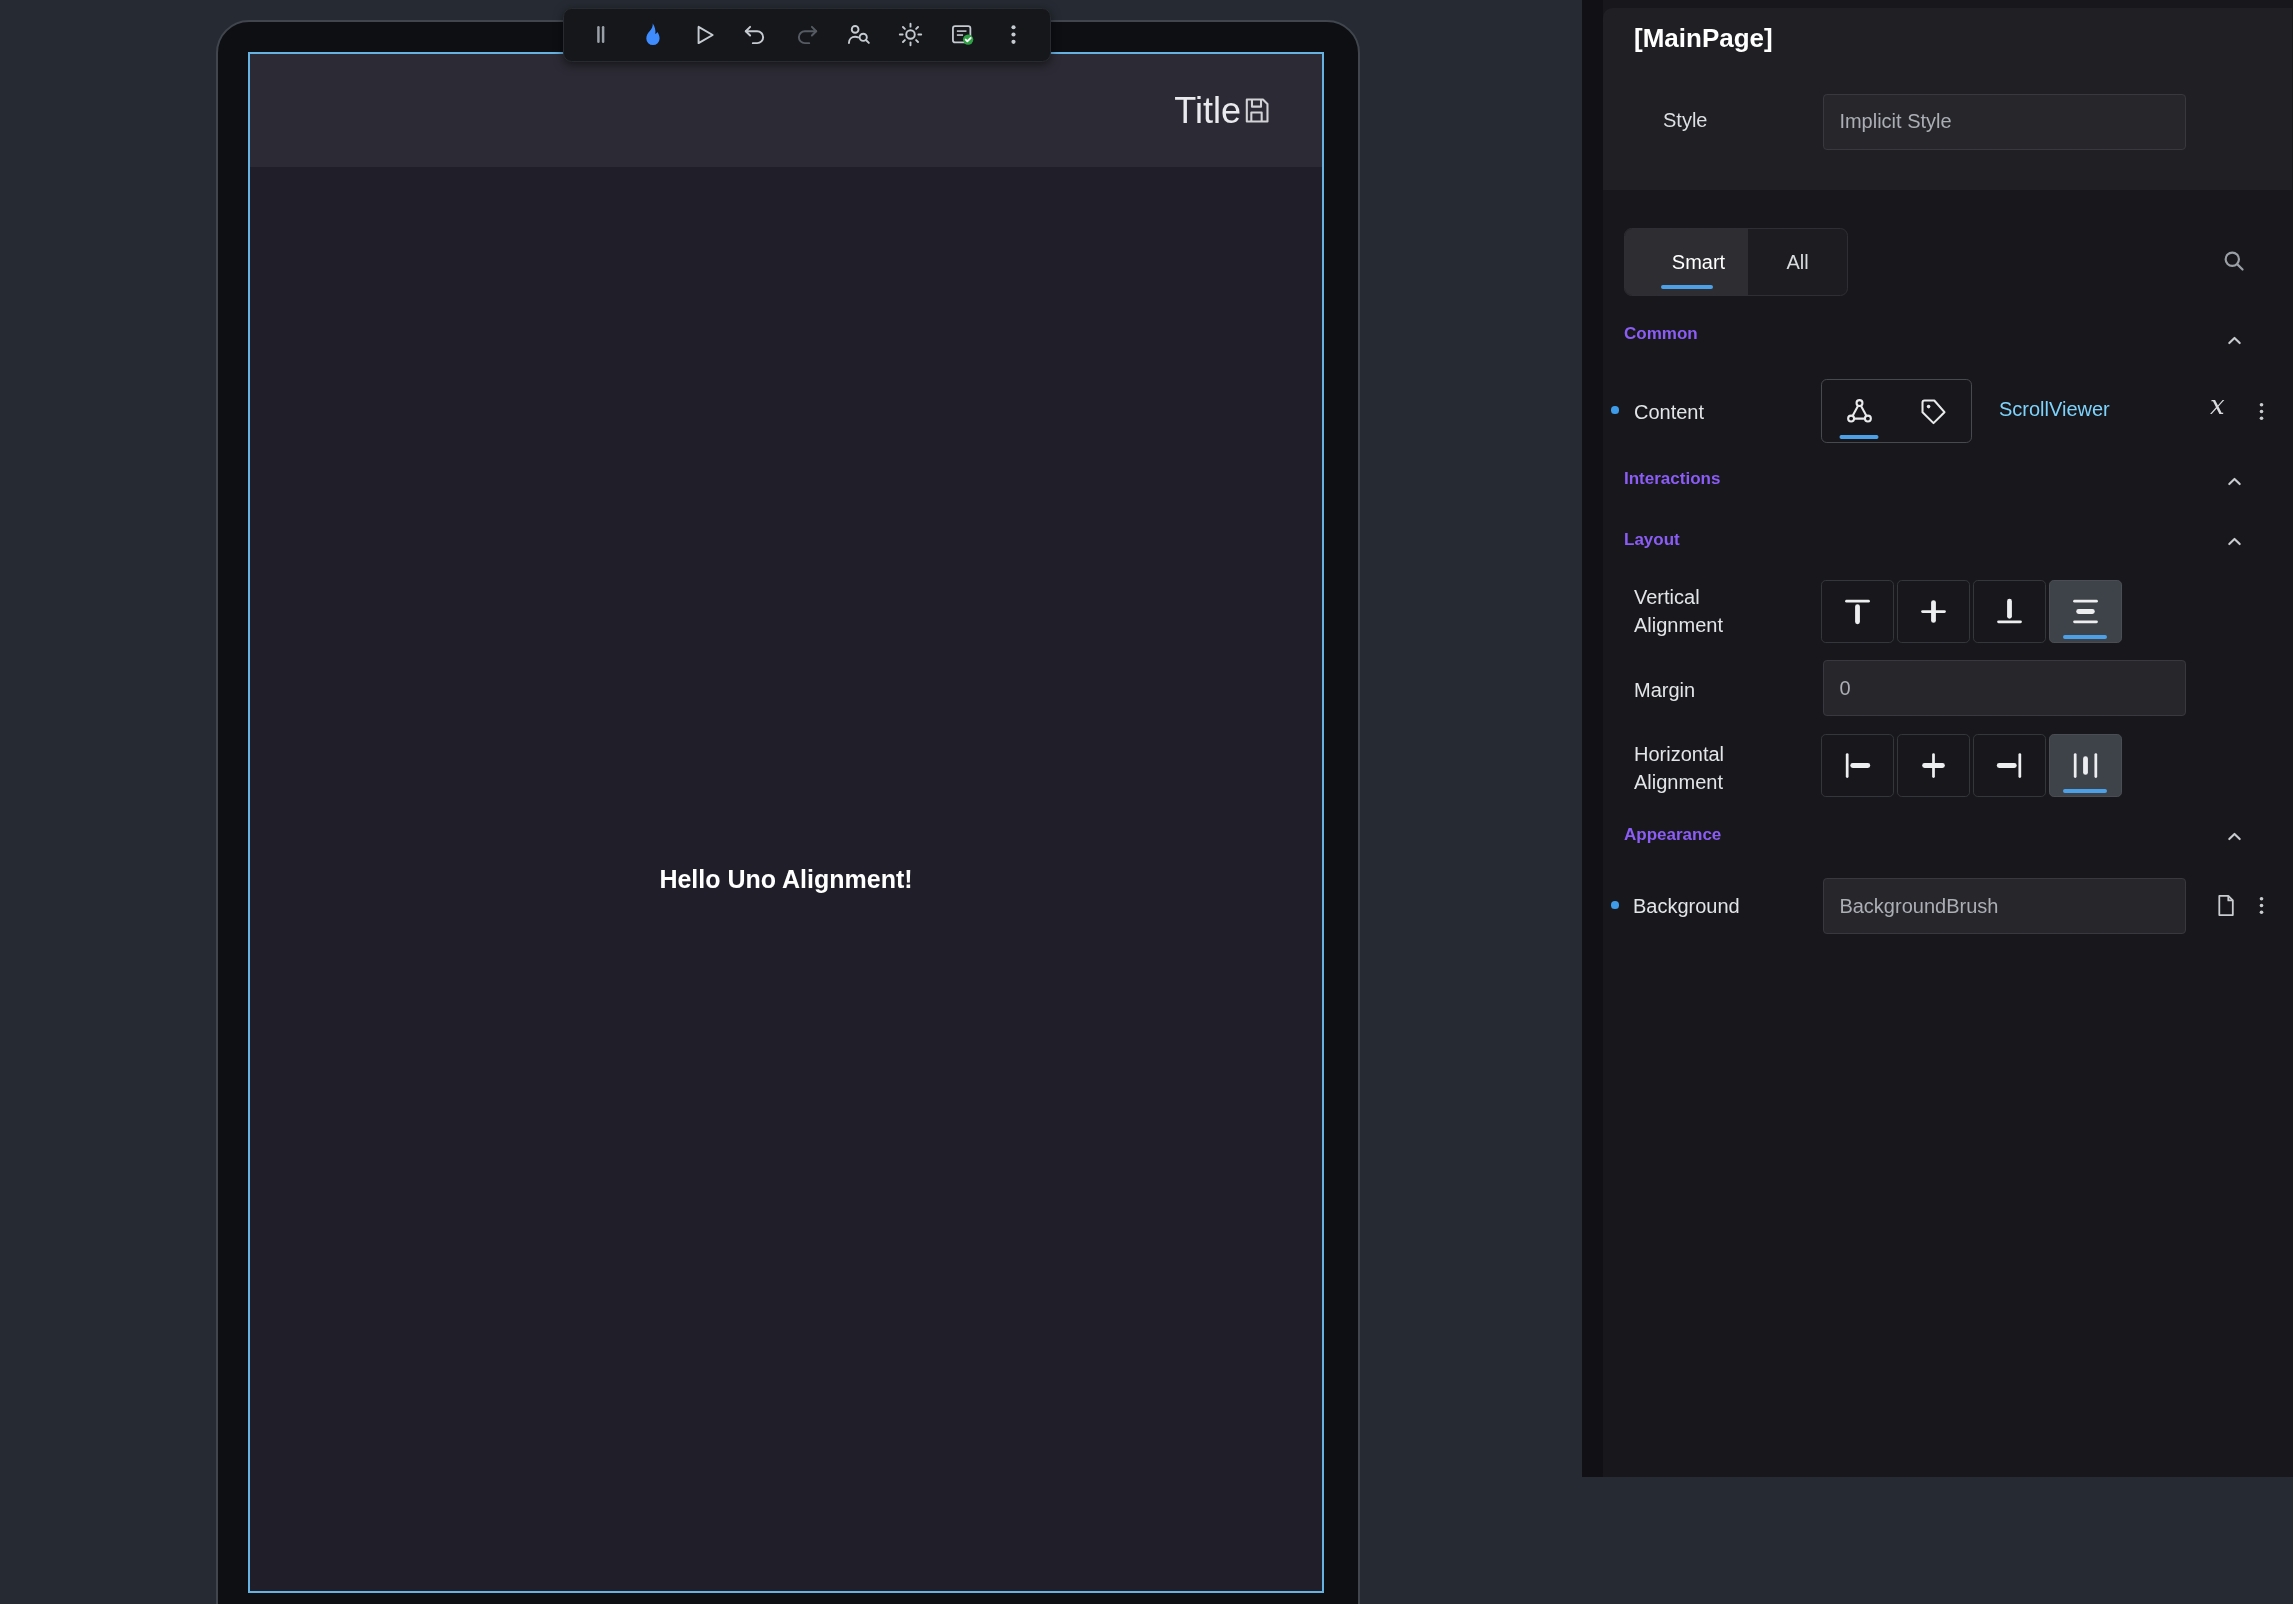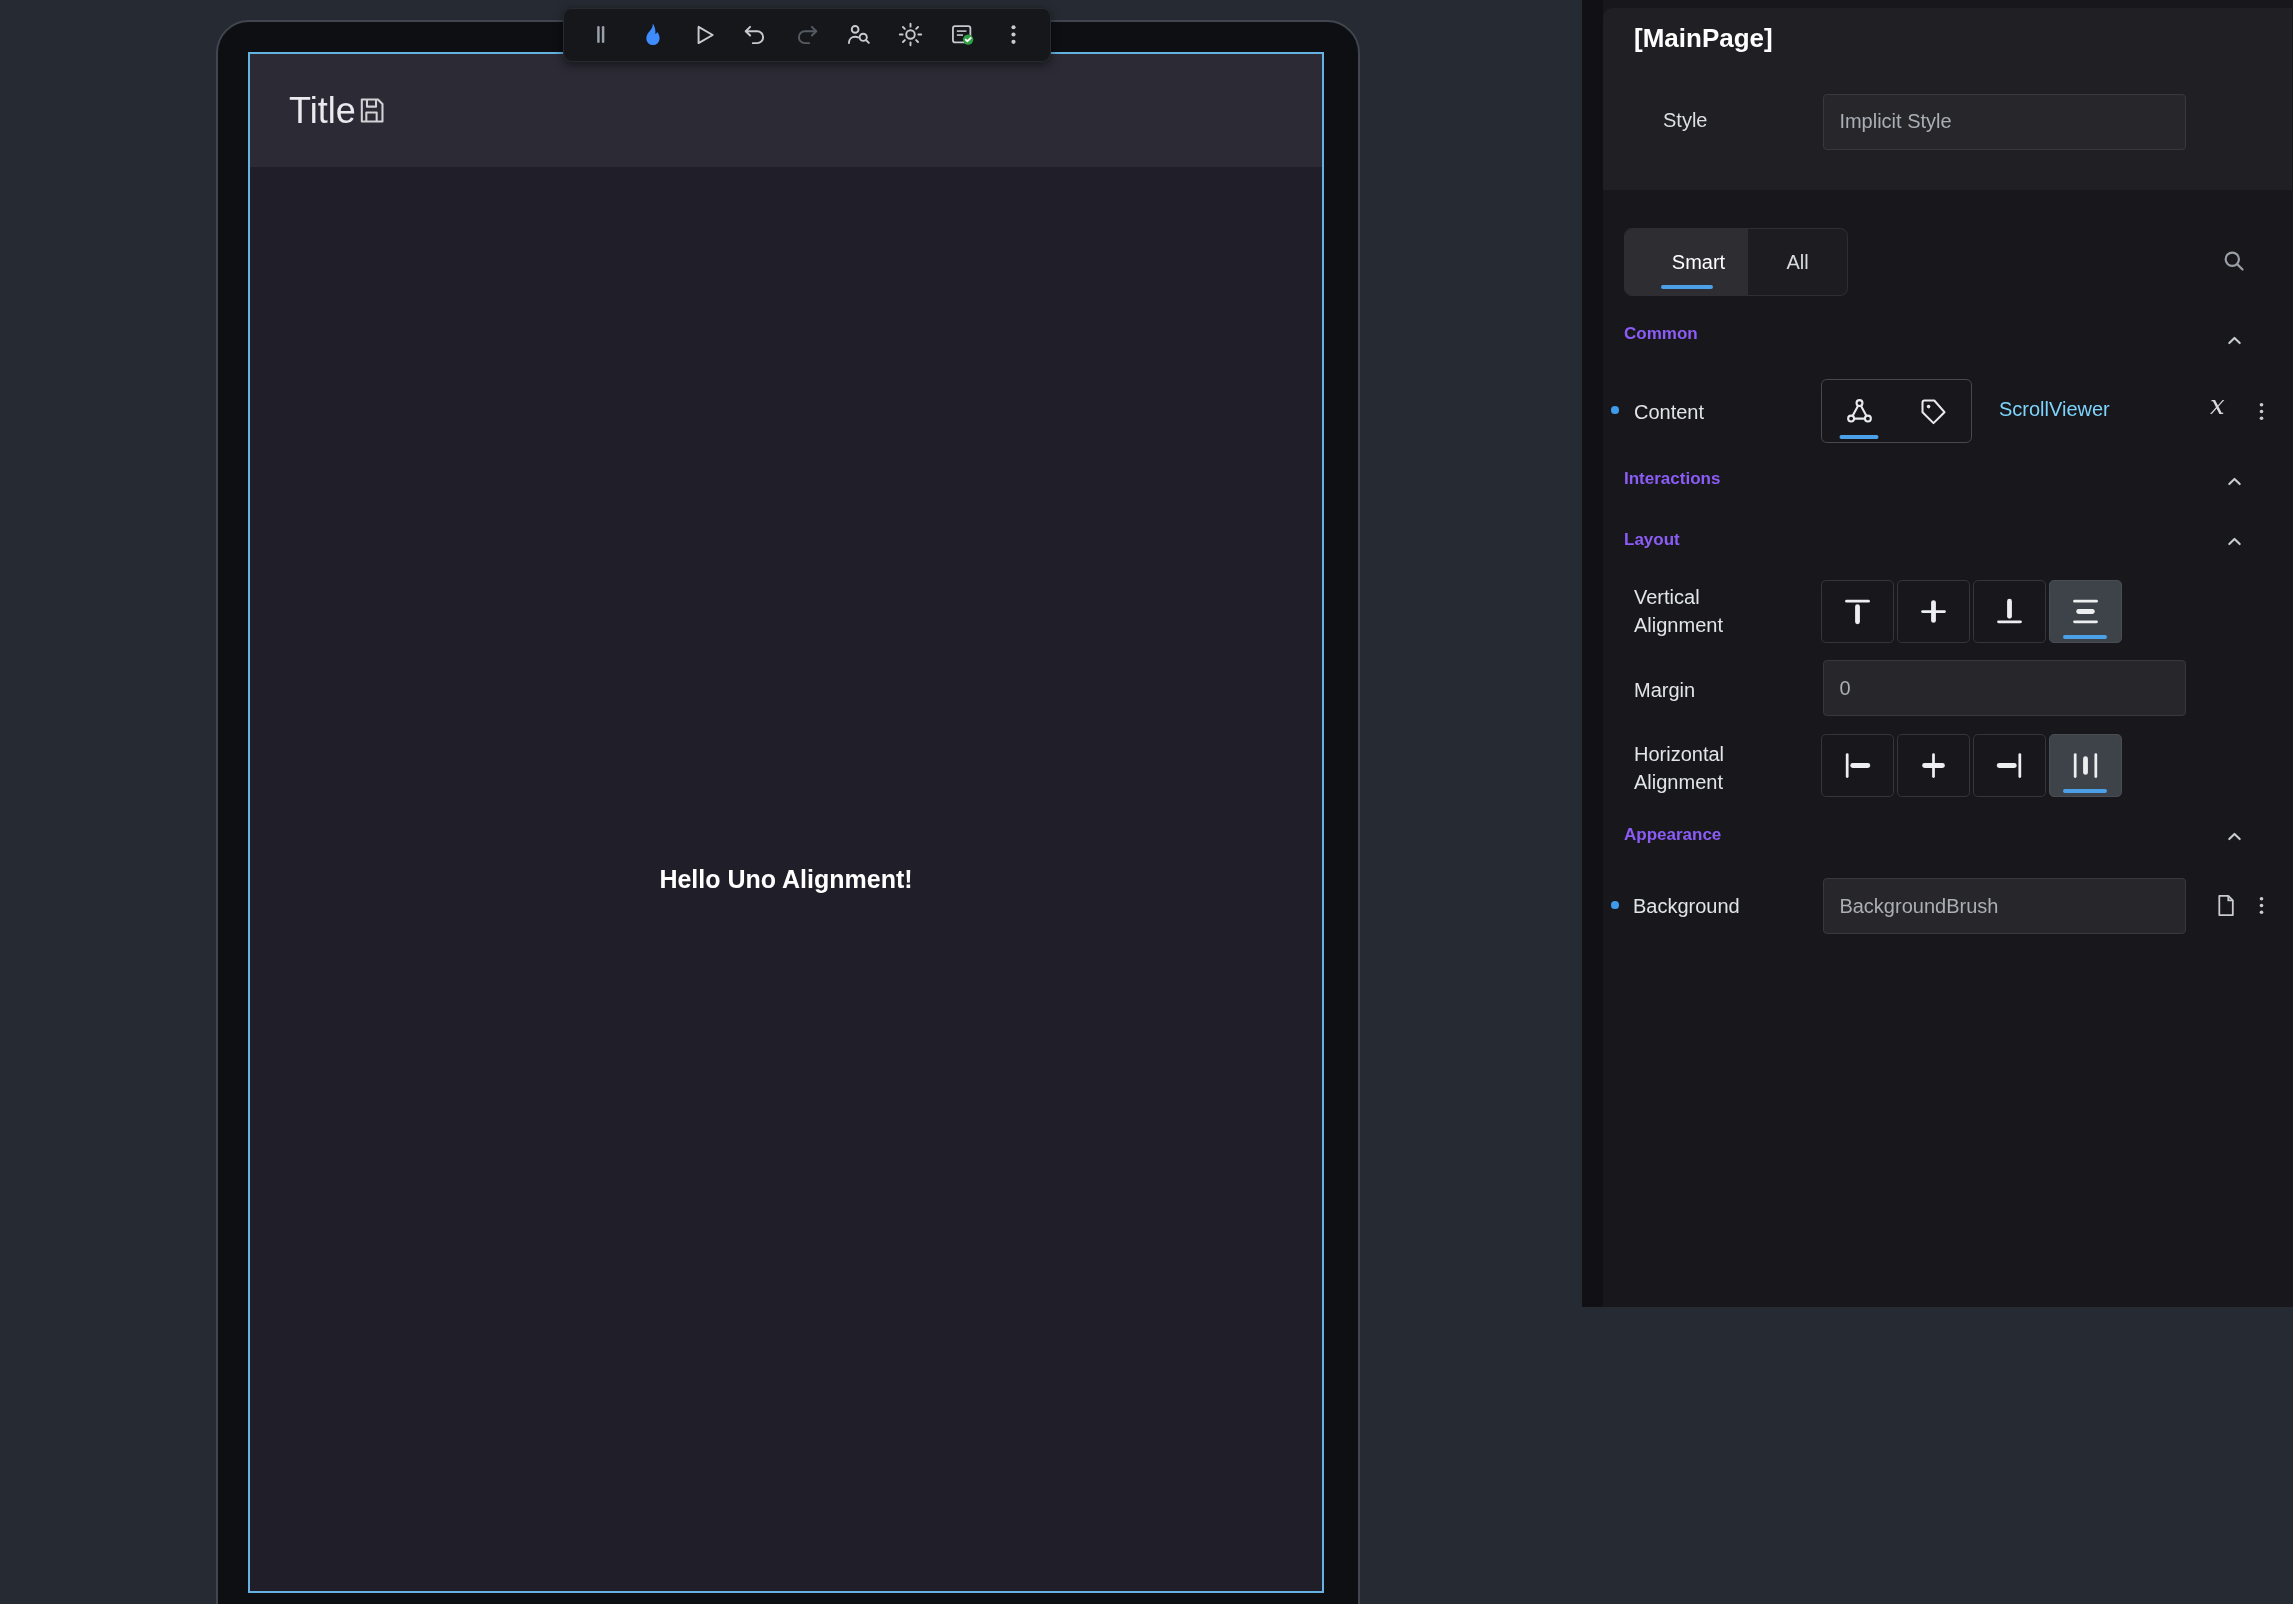--- a/index.html
+++ b/index.html
@@ -18,21 +18,21 @@
   .device-frame {
     position:absolute; left:216px; top:20px; width:1144px; height:1641px;
     background:#0d0f13; border:2.9px solid #41464e; border-radius:33px;
   }
   .app-outline {
     position:absolute; left:30px; top:30px; width:1076px; height:1541px;
     border:2.9px solid #66b2e2; background:#201f29; overflow:hidden;
   }
   .app-header {
     height:113px; background:#2c2b35; display:flex; align-items:center;
-    justify-content:flex-start; padding:0 50px 0 39px;
+    justify-content:flex-end; padding:0 50px 0 39px;
   }
   .app-title { font-size:36px; font-weight:400; color:#eaeaee; }
   .app-body {
     position:absolute; left:0; right:0; top:113px; bottom:0;
     display:flex; align-items:center; justify-content:center;
   }
   .greeting { font-size:25px; font-weight:700; color:#ffffff; }
 
   
   .toolbar {
@@ -41,21 +41,21 @@
     display:flex; align-items:center; padding:0 15.4px; gap:9.7px;
     box-shadow:0 2.9px 9.7px rgba(0,0,0,.5);
   }
   .tb-btn {
     width:42px; height:42px; display:flex; align-items:center; justify-content:center;
     background:transparent; border:none; border-radius:5.8px; cursor:pointer; color:#c6cbd1;
   }
   .tb-btn.dim { color:#565b63; }
 
   
-  .panel { position:absolute; left:1582px; top:0; width:711px; height:1307px; background:#111115; }
+  .panel { position:absolute; left:1582px; top:0; width:711px; height:1477px; background:#111115; }
   .panel-body { position:absolute; left:21px; top:0; right:0; bottom:0; background:#18181c; }
 
   .card {
     position:absolute; left:21px; top:7.7px; width:689px; height:182px;
     background:#1f1f24; border-top-left-radius:9.7px;
   }
   .card-title { position:absolute; left:31px; top:15.4px; font-size:26px; font-weight:700; color:#ffffff; }
   .style-label { position:absolute; left:60px; top:101px; font-size:20px; color:#dcdfe3; }
 
   .field {

